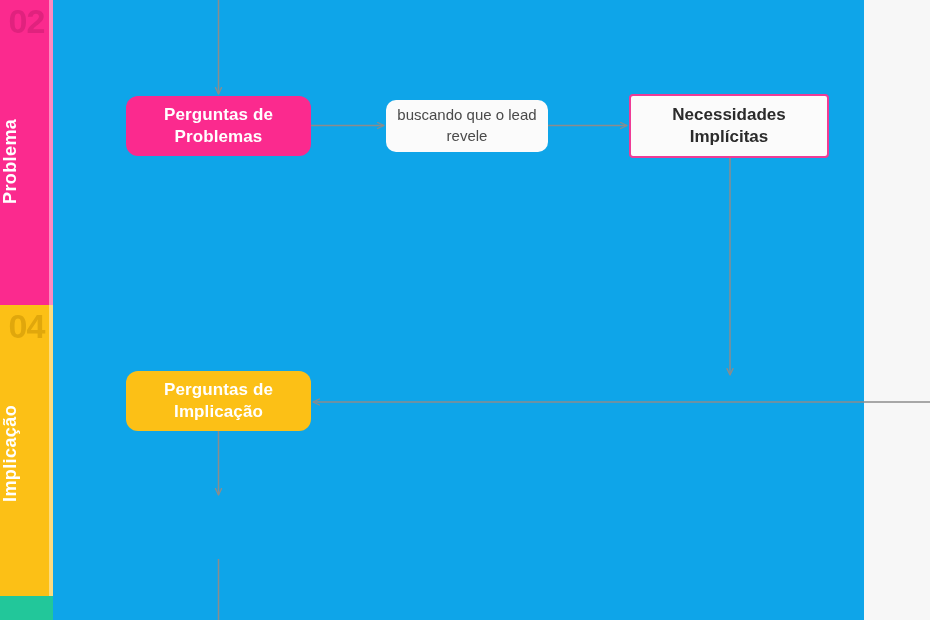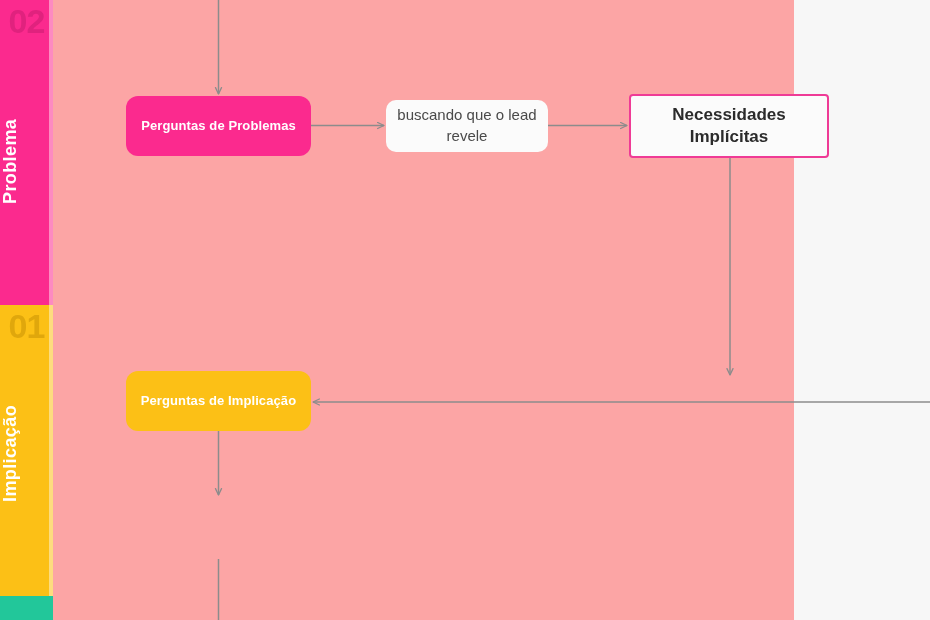--- a/index.html
+++ b/index.html
@@ -8,23 +8,23 @@
   }
   body {
     width: 930px;
     height: 620px;
     overflow: hidden;
     background: #f7f7f7;
     font-family: "Liberation Sans", sans-serif;
   }
   #canvas {
     position: relative;
-    width: 794px;
-    height: 620px;
-    background: #fca5a5;
+    width: 864px;
+    height: 620px;
+    background: #0ea5e9;
   }
 
   
   #rail {
     position: absolute;
     left: 0;
     top: 0;
     width: 53px;
     height: 620px;
   }
@@ -105,21 +105,21 @@
     position: absolute;
     box-sizing: border-box;
     display: flex;
     align-items: center;
     justify-content: center;
     text-align: center;
   }
   .node-solid {
     border-radius: 12px;
     color: #ffffff;
-    font-size: 13px;
+    font-size: 17px;
     font-weight: bold;
     line-height: 1.28;
     letter-spacing: .1px;
   }
   .node-pink   { background: #fb2a8e; }
   .node-yellow { background: #fcc016; }
 
   .node-outline {
     border-radius: 4px;
     background: #fbfbfb;
@@ -166,21 +166,21 @@
 
     <div class="rail-cap"></div>
 
     <div class="rail-seg" id="seg-problema">
       <div class="rail-num">02</div>
       <div class="rail-label">Problema</div>
       <div class="rail-edge"></div>
     </div>
 
     <div class="rail-seg" id="seg-implicacao">
-      <div class="rail-num">01</div>
+      <div class="rail-num">04</div>
       <div class="rail-label">Implicação</div>
       <div class="rail-edge"></div>
     </div>
 
     <div class="rail-seg" id="seg-foot"></div>
   </div>
 
   <svg id="wires" viewBox="0 0 930 620" xmlns="http://www.w3.org/2000/svg">
     <defs>
       <marker id="arrow" markerWidth="9" markerHeight="9" refX="7.4" refY="4" orient="auto" markerUnits="userSpaceOnUse">

